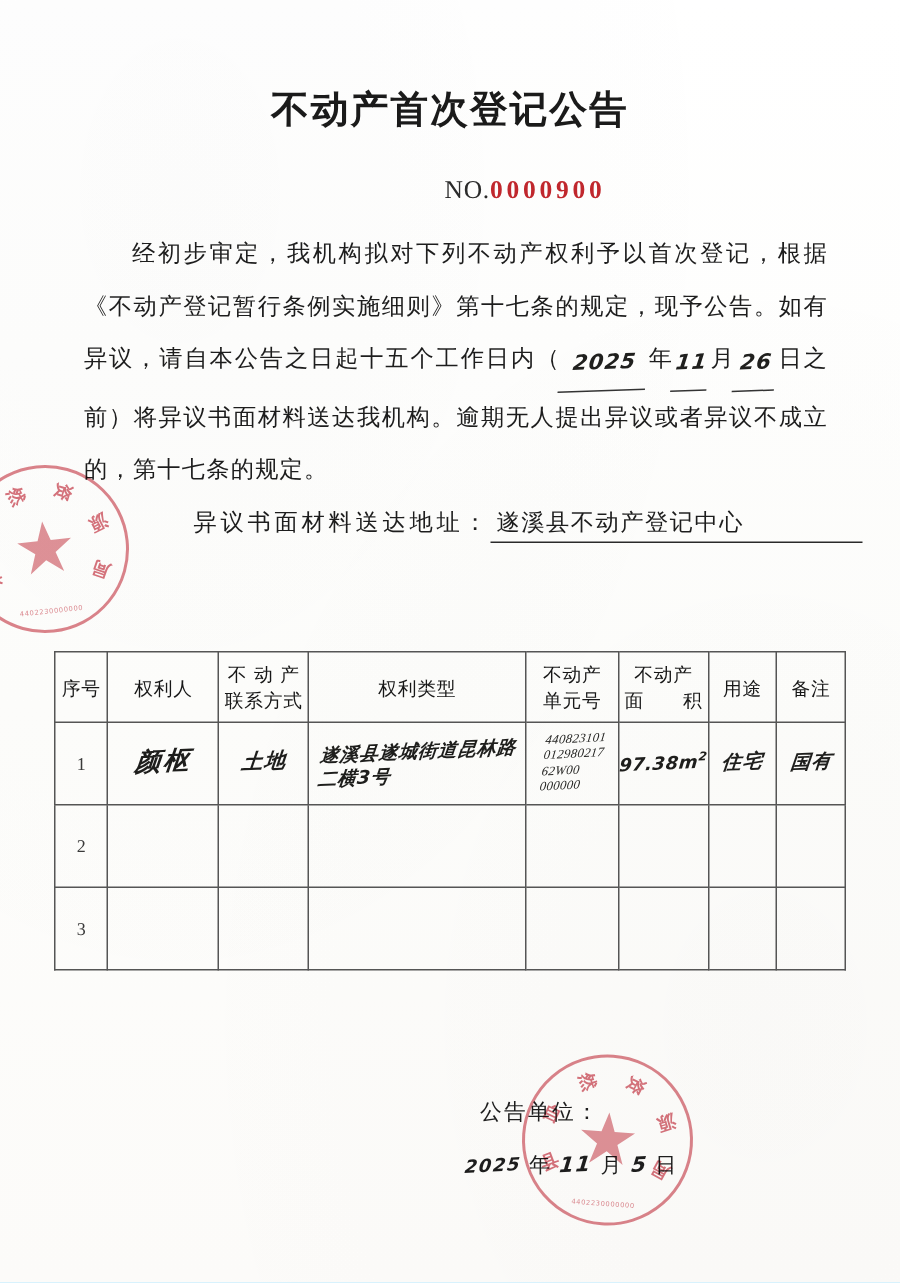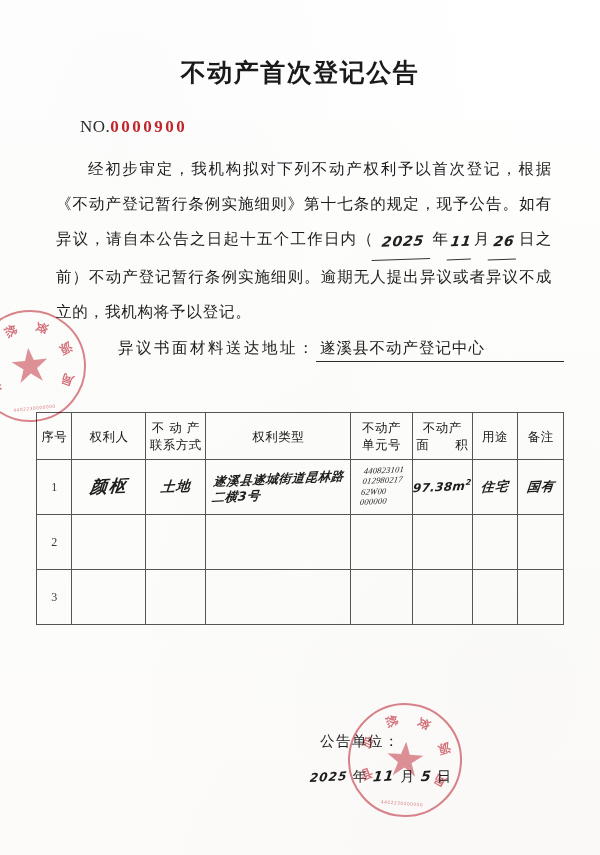--- a/index.html
+++ b/index.html
@@ -42,21 +42,22 @@
     letter-spacing: 1.5px;
     color: #1a1a1a;
   }
 
   
   .serial-wrap {
     position: absolute;
     top: 117px;
     left: 0;
     width: 600px;
-    padding-left: 80px;
+    text-align: center;
+    padding-left: 100px;
     box-sizing: border-box;
   }
   .serial-label {
     font-family: "Liberation Serif", "DejaVu Serif", serif;
     font-size: 17px;
     color: #2b2b2b;
     letter-spacing: 0.5px;
   }
   .serial-value {
     font-family: "Liberation Serif", "DejaVu Serif", serif;
@@ -91,21 +92,21 @@
     transform: skewX(-9deg) rotate(-2deg);
     vertical-align: -2px;
   }
   .hw-year  { width: 58px; font-size: 14px; }
   .hw-month { width: 24px; font-size: 14px; }
   .hw-day   { width: 28px; font-size: 14px; }
 
   
   .field-line {
     position: absolute;
-    left: 118px;
+    left: 129px;
     font-family: "DejaVu Sans", "Liberation Sans", sans-serif;
     font-size: 15.5px;
     color: #1d1d1d;
     letter-spacing: 1px;
     white-space: nowrap;
   }
   .field-line .fl-label { letter-spacing: 2.5px; }
   .field-line .fl-value {
     display: inline-block;
     border-bottom: 1px solid #2a2a2a;
@@ -116,21 +117,21 @@
   #contact-line { top: 378px; left: 212px; }
   #contact-line .fl-value {
     font-family: "Liberation Serif", "DejaVu Serif", serif;
     letter-spacing: 1px;
     min-width: 212px;
   }
 
   
   .reg-table {
     position: absolute;
-    top: 412px;
+    top: 434px;
     left: 36px;
     width: 528px;
     border-collapse: collapse;
     table-layout: fixed;
   }
   .reg-table th, .reg-table td {
     border: 1px solid #555;
     padding: 0;
     vertical-align: middle;
     text-align: center;
@@ -277,21 +278,21 @@
 
   <div id="paper-grain"></div>
 
   <div class="doc-title">不动产首次登记公告</div>
 
   <div class="serial-wrap">
     <span class="serial-label">NO.</span><span class="serial-value">0000900</span>
   </div>
 
   <div class="body-text">
-    <span class="indent"></span><span>经初步审定，我机构拟对下列不动产权利予以首次登记，根据《不动产登记暂行条例实施细则》第十七条的规定，现予公告。如有异议，请自本公告之日起十五个工作日内（</span><span class="hw-blank hw-year">2025</span><span>年</span><span class="hw-blank hw-month">11</span><span>月</span><span class="hw-blank hw-day">26</span><span>日之前</span><span>）不动产登记暂行条例实施细则。逾期无人提出异议或者异议不成立的，我机构将予以登记。</span>
+    <span class="indent"></span><span>经初步审定，我机构拟对下列不动产权利予以首次登记，根据《不动产登记暂行条例实施细则》第十七条的规定，现予公告。如有异议，请自本公告之日起十五个工作日内（</span><span class="hw-blank hw-year">2025</span><span>年</span><span class="hw-blank hw-month">11</span><span>月</span><span class="hw-blank hw-day">26</span><span>日之前</span><span>）将异议书面材料送达我机构。逾期无人提出异议或者异议不成立的，第十七条的规定。</span>
   </div>
 
   <div class="field-line" id="address-line">
     <span class="fl-label">异议书面材料送达地址：</span><span class="fl-value">遂溪县不动产登记中心</span>
   </div>
 
 
   <table class="reg-table">
     <thead>
       <tr>

